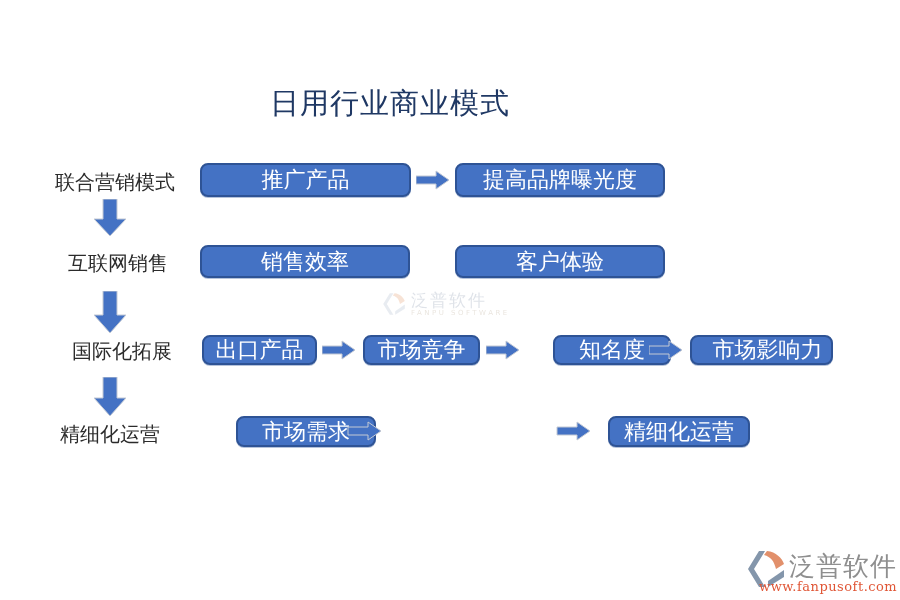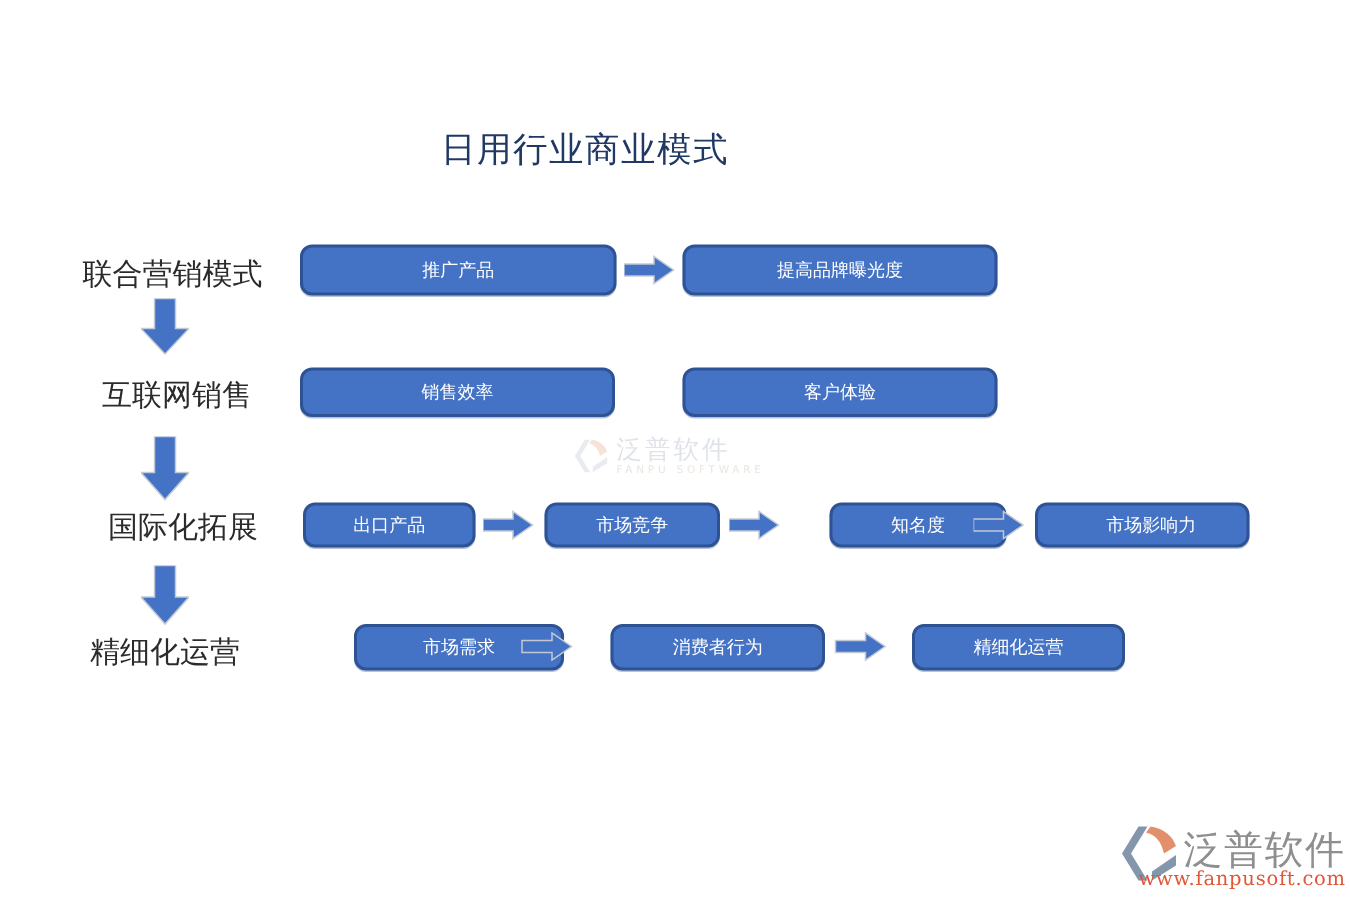--- a/index.html
+++ b/index.html
@@ -8,39 +8,39 @@
     width: 900px;
     height: 600px;
     background: #ffffff;
     overflow: hidden;
     font-family: "DejaVu Serif", "Liberation Serif", serif;
   }
   .diagram-title {
     position: absolute;
     left: 230px; top: 84px; width: 320px;
     text-align: center;
-    font-size: 23px;
+    font-size: 29px;
     letter-spacing: 1px;
     color: var(--title-text);
     white-space: nowrap;
   }
   .row-label {
     position: absolute;
     font-size: 20px;
     color: var(--label-text);
     white-space: nowrap;
   }
   .flow-box {
     position: absolute;
     box-sizing: border-box;
     background: var(--accent);
     border: 2px solid var(--box-border);
     border-radius: 8px;
     color: var(--box-text);
-    font-size: 12px;
+    font-size: 22px;
     display: flex;
     align-items: center;
     justify-content: center;
     white-space: nowrap;
     box-shadow: 0 1px 0 rgba(46,83,149,.35);
   }
   .arrow { position: absolute; }
   .arrow-shape { fill: var(--accent); stroke: var(--arrow-outline); stroke-width: 1; }
   .wm { position: absolute; left: 382px; top: 291px; display: flex; align-items: center; gap: 5px; opacity: .55; }
   .wm-text { display: flex; flex-direction: column; line-height: 1; }
@@ -117,21 +117,20 @@
 
   <svg class="arrow" style="left:94px; top:377px;" width="32" height="40" viewBox="0 0 32 40">
       <polygon class="arrow-shape" points="9,0 23,0 23,21 32,21 16,39 0,21 9,21"></polygon>
     </svg>
 
   <div class="row-label" style="left:60px; top:421px;">精细化运营</div>
   <div class="flow-box" style="left:200px; top:416px; width:140px; height:31px;margin-left:36px;">市场需求</div>
   <svg class="arrow" style="left:347px; top:421px;" width="36" height="20" viewBox="0 0 34 20">
       <polygon class="arrow-shape" points="0,6 20,6 20,1 33,10 20,19 20,14 0,14"></polygon>
     </svg>
-  <div class="flow-box" style="left:407px; top:416px; width:143px; height:31px;">消费者行为</div>
   <svg class="arrow" style="left:556px; top:421px;" width="36" height="20" viewBox="0 0 34 20">
       <polygon class="arrow-shape" points="0,6 20,6 20,1 33,10 20,19 20,14 0,14"></polygon>
     </svg>
   <div class="flow-box" style="left:608px; top:416px; width:142px; height:31px;">精细化运营</div>
 
   <svg class="footer-logo-icon" width="40" height="42" viewBox="0 0 40 42">
     <polygon class="logo-gray" points="13,3 2,21 13,39 19,39 8,21 19,3"></polygon>
     <path class="logo-orange" d="M21,3 C30,4 36,10 38,16 L30,21 C28,13 25,9 18,7 Z"></path>
     <polygon class="logo-gray" points="22,39 38,29 38,22 22,33"></polygon>
   </svg>

